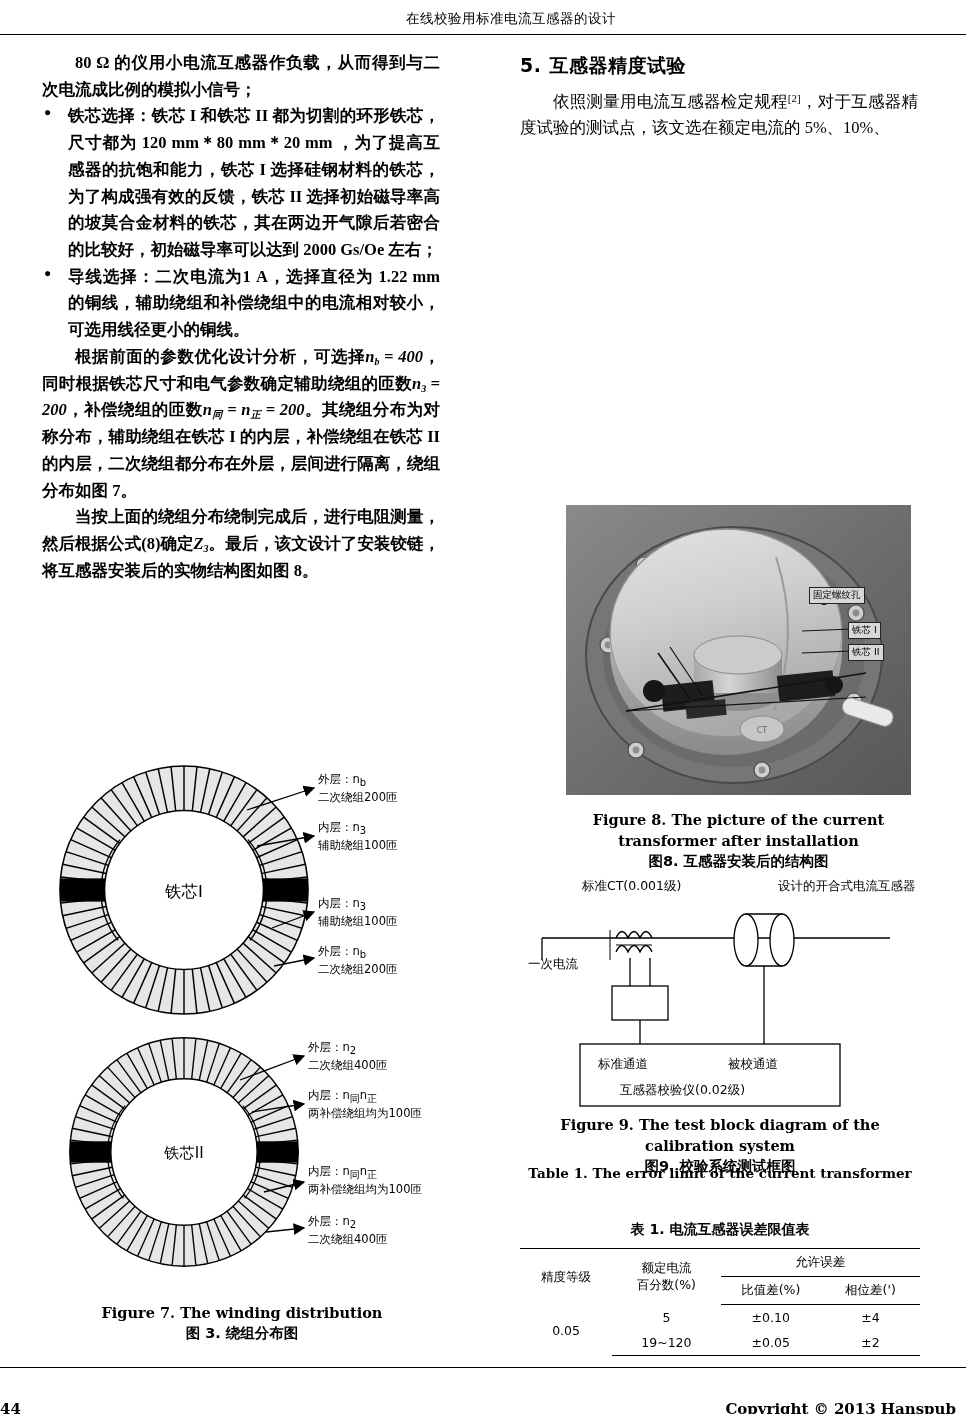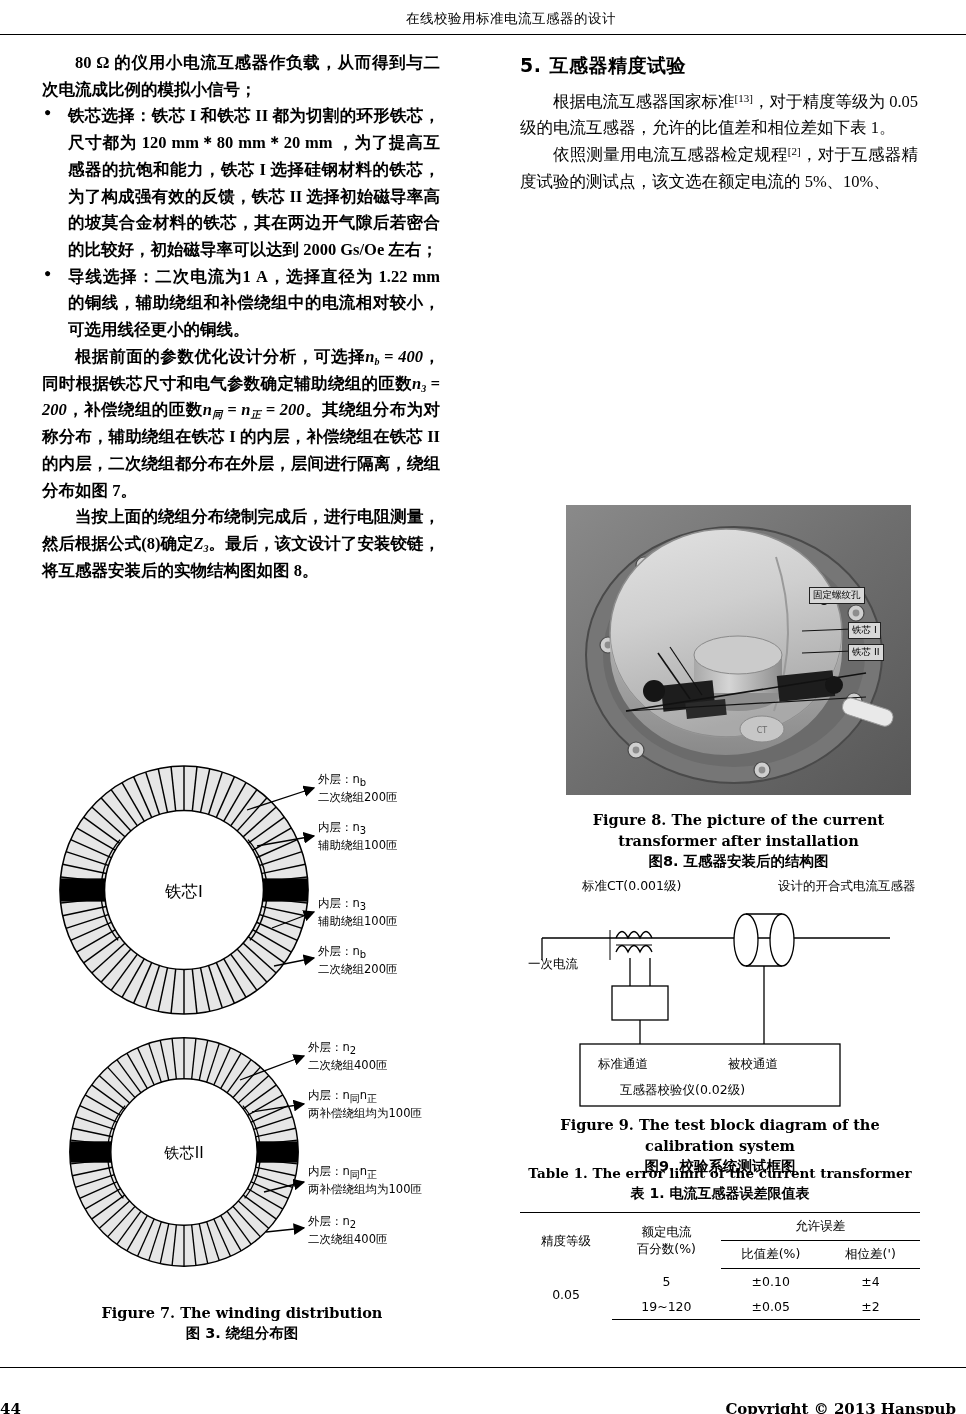--- a/index.html
+++ b/index.html
@@ -172,21 +172,21 @@
     top: 1163px;
     width: 400px;
   }
   .tbl-cap {
     text-align: center;
     font-family: "DejaVu Serif", serif;
     font-weight: bold;
     font-size: 13.5px;
     line-height: 1.5;
   }
-  .tbl-cap .cn { font-family: "DejaVu Sans", sans-serif; font-size: 14px; }
+  .tbl-cap .cn { font-family: "DejaVu Sans", sans-serif; font-size: 14px; margin-top: 36px; }
   table.errtbl {
     border-collapse: collapse;
     width: 400px;
     margin-top: 8px;
     font-family: "DejaVu Sans", sans-serif;
     font-size: 12.5px;
   }
   table.errtbl td, table.errtbl th {
     padding: 5px 2px;
     text-align: center;
@@ -242,23 +242,20 @@
       <span>当按上面的绕组分布绕制完成后，进行电阻测量，然后根据公式(8)确定</span><span class="it"><span class="it">Z</span><sub class="v">3</sub></span><span>。最后，该文设计了安装铰链，将互感器安装后的实物结构图如图 8。</span>
     </p>
   </div>
 
   <div class="col col-right">
     <h2 class="section">
       <span class="num">5.</span><span>互感器精度试验</span>
     </h2>
 
 
-    <p class="body">
-      <span>根据电流互感器国家标准</span><sup class="v">[13]</sup><span>，对于精度等级为 0.05 级的电流互感器，允许的比值差和相位差如下表 1。</span>
-    </p>
 
     <p class="body">
       <span>依照测量用电流互感器检定规程</span><sup class="v">[2]</sup><span>，对于互感器精度试验的测试点，该文选在额定电流的 5%、10%、</span>
     </p>
   </div>
 
   <div class="fig8">
     <div class="photo">
       <svg width="345" height="290" viewBox="0 0 345 290">
         <defs>

